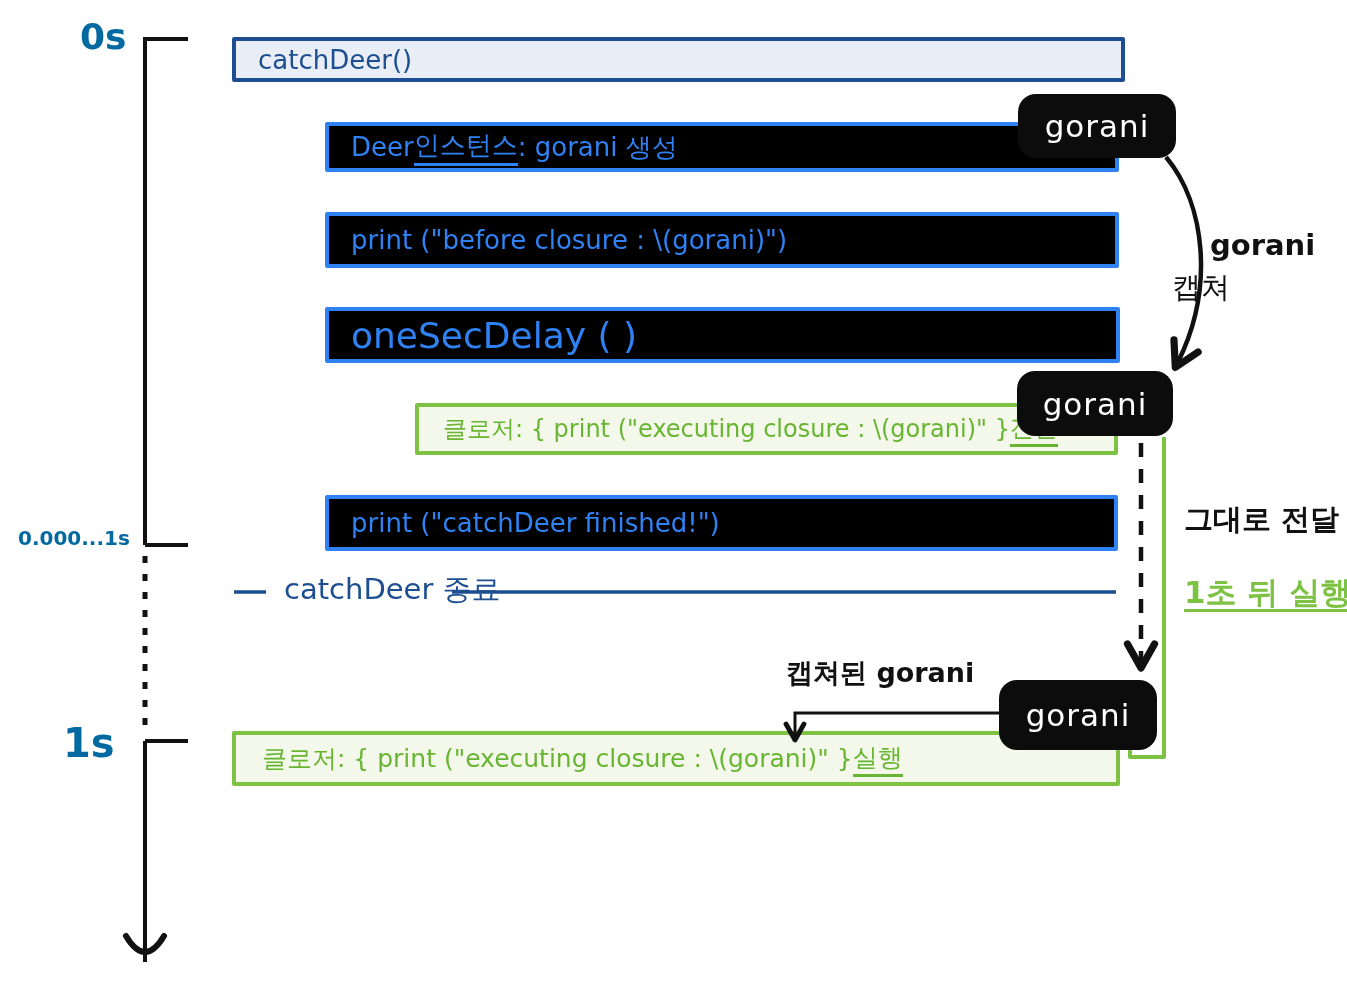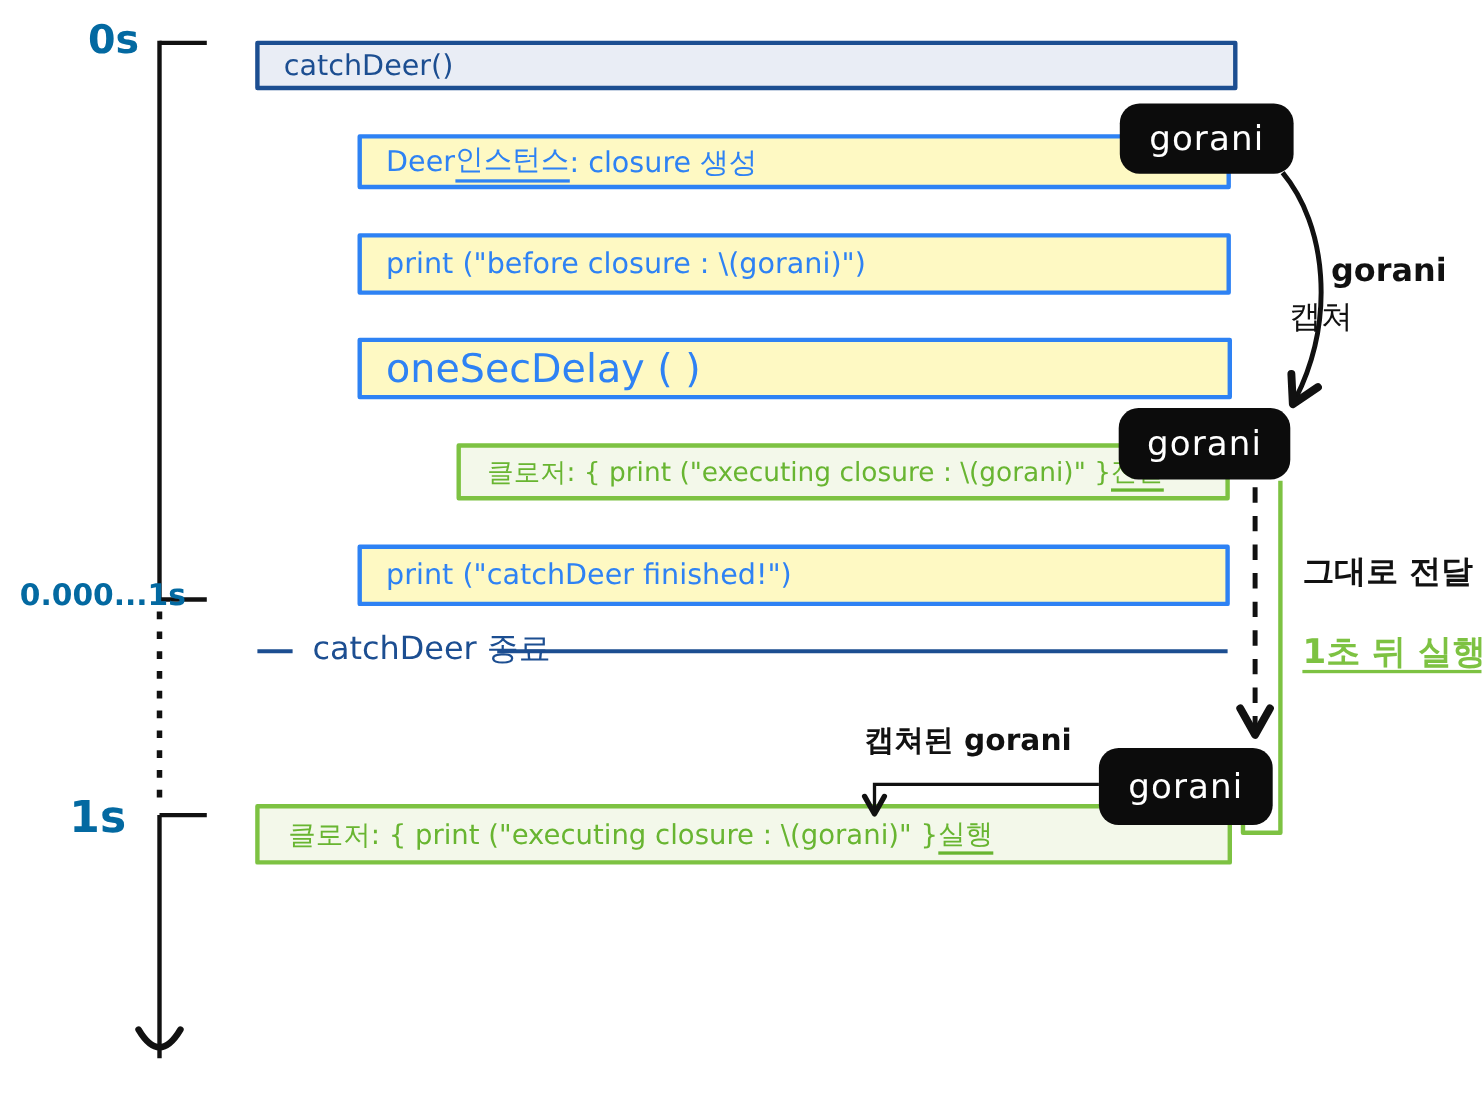--- a/index.html
+++ b/index.html
@@ -5,50 +5,50 @@
   html,body{margin:0;padding:0;background:#ffffff;}
   #canvas{
     position:relative;width:1347px;height:1000px;background:#ffffff;overflow:hidden;
     font-family:"DejaVu Sans","Liberation Sans",sans-serif;
   }
   .box{
     position:absolute;box-sizing:border-box;display:flex;align-items:center;
     white-space:nowrap;overflow:hidden;border-radius:2px;z-index:2;
   }
   .box-navy{border:4px solid #1c4e91;background:#e9edf5;color:#1c4e91;}
-  .box-blue{border:4px solid #2e82f4;background:#fef9c3;color:#2e82f4;}
+  .box-blue{border:4px solid #2e82f4;background:#000000;color:#2e82f4;}
   .box-green{border:4px solid #7dc242;background:#f3f8ea;color:#68b531;}
   .box span{display:inline;text-align:right;}
   .u{border-bottom:3px solid currentColor;}
   .badge{
     position:absolute;box-sizing:border-box;background:#0c0c0c;color:#ffffff;
     border-radius:18px;display:flex;align-items:center;justify-content:center;
     font-size:31px;letter-spacing:1px;z-index:10;
   }
   .lbl{position:absolute;color:#111111;z-index:12;white-space:nowrap;}
   .svg-layer{position:absolute;left:0;top:0;z-index:5;pointer-events:none;}
   .tl-label{position:absolute;color:#0369a1;font-weight:bold;z-index:12;white-space:nowrap;}
 </style>
 </head>
 <body>
 
 <div id="canvas">
 
   <div class="tl-label" style="left:80px;top:16px;font-size:36px;">0s</div>
-  <div class="tl-label" style="left:18px;top:526px;font-size:27px;">0.000...1s</div>
+  <div class="tl-label" style="left:18px;top:526px;font-size:20px;">0.000...1s</div>
   <div class="tl-label" style="left:63px;top:720px;font-size:40px;">1s</div>
 
   <div class="box box-navy" style="left:232px;top:37px;width:893px;height:45px;padding-left:22px;font-size:26px;">
     <span>catchDeer()</span>
   </div>
 
   <div class="box box-blue" style="left:325px;top:122px;width:794px;height:50px;padding-left:22px;font-size:26px;">
     <span>Deer </span>
       <span class="u">인스턴스</span>
-      <span> : closure 생성</span>
+      <span> : gorani 생성</span>
   </div>
 
   <div class="box box-blue" style="left:325px;top:212px;width:794px;height:56px;padding-left:22px;font-size:26px;">
     <span>print ("before closure : \(gorani)")</span>
   </div>
 
   <div class="box box-blue" style="left:325px;top:307px;width:795px;height:56px;padding-left:22px;font-size:36px;">
     <span>oneSecDelay ( )</span>
   </div>
 

